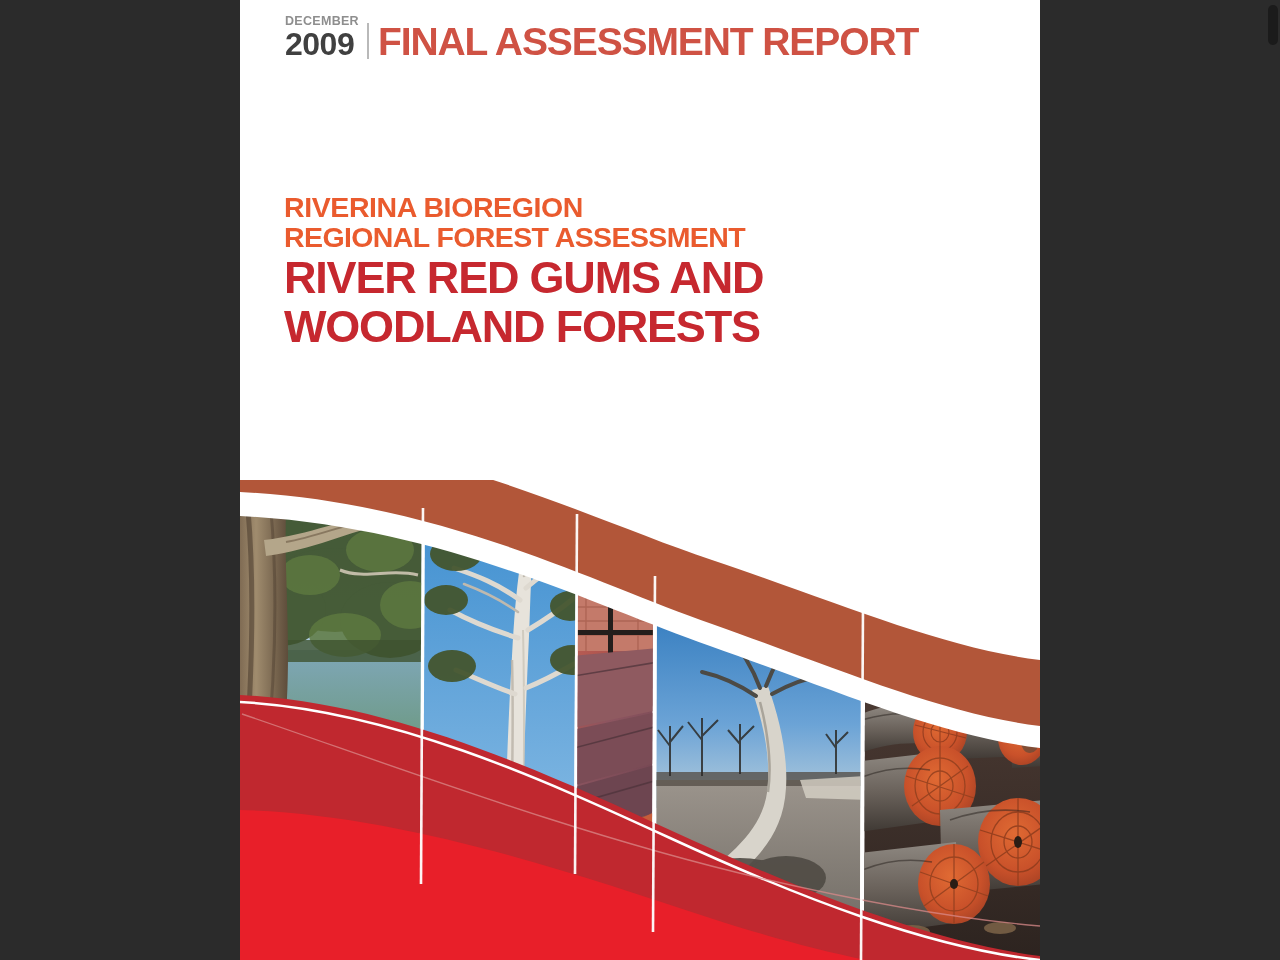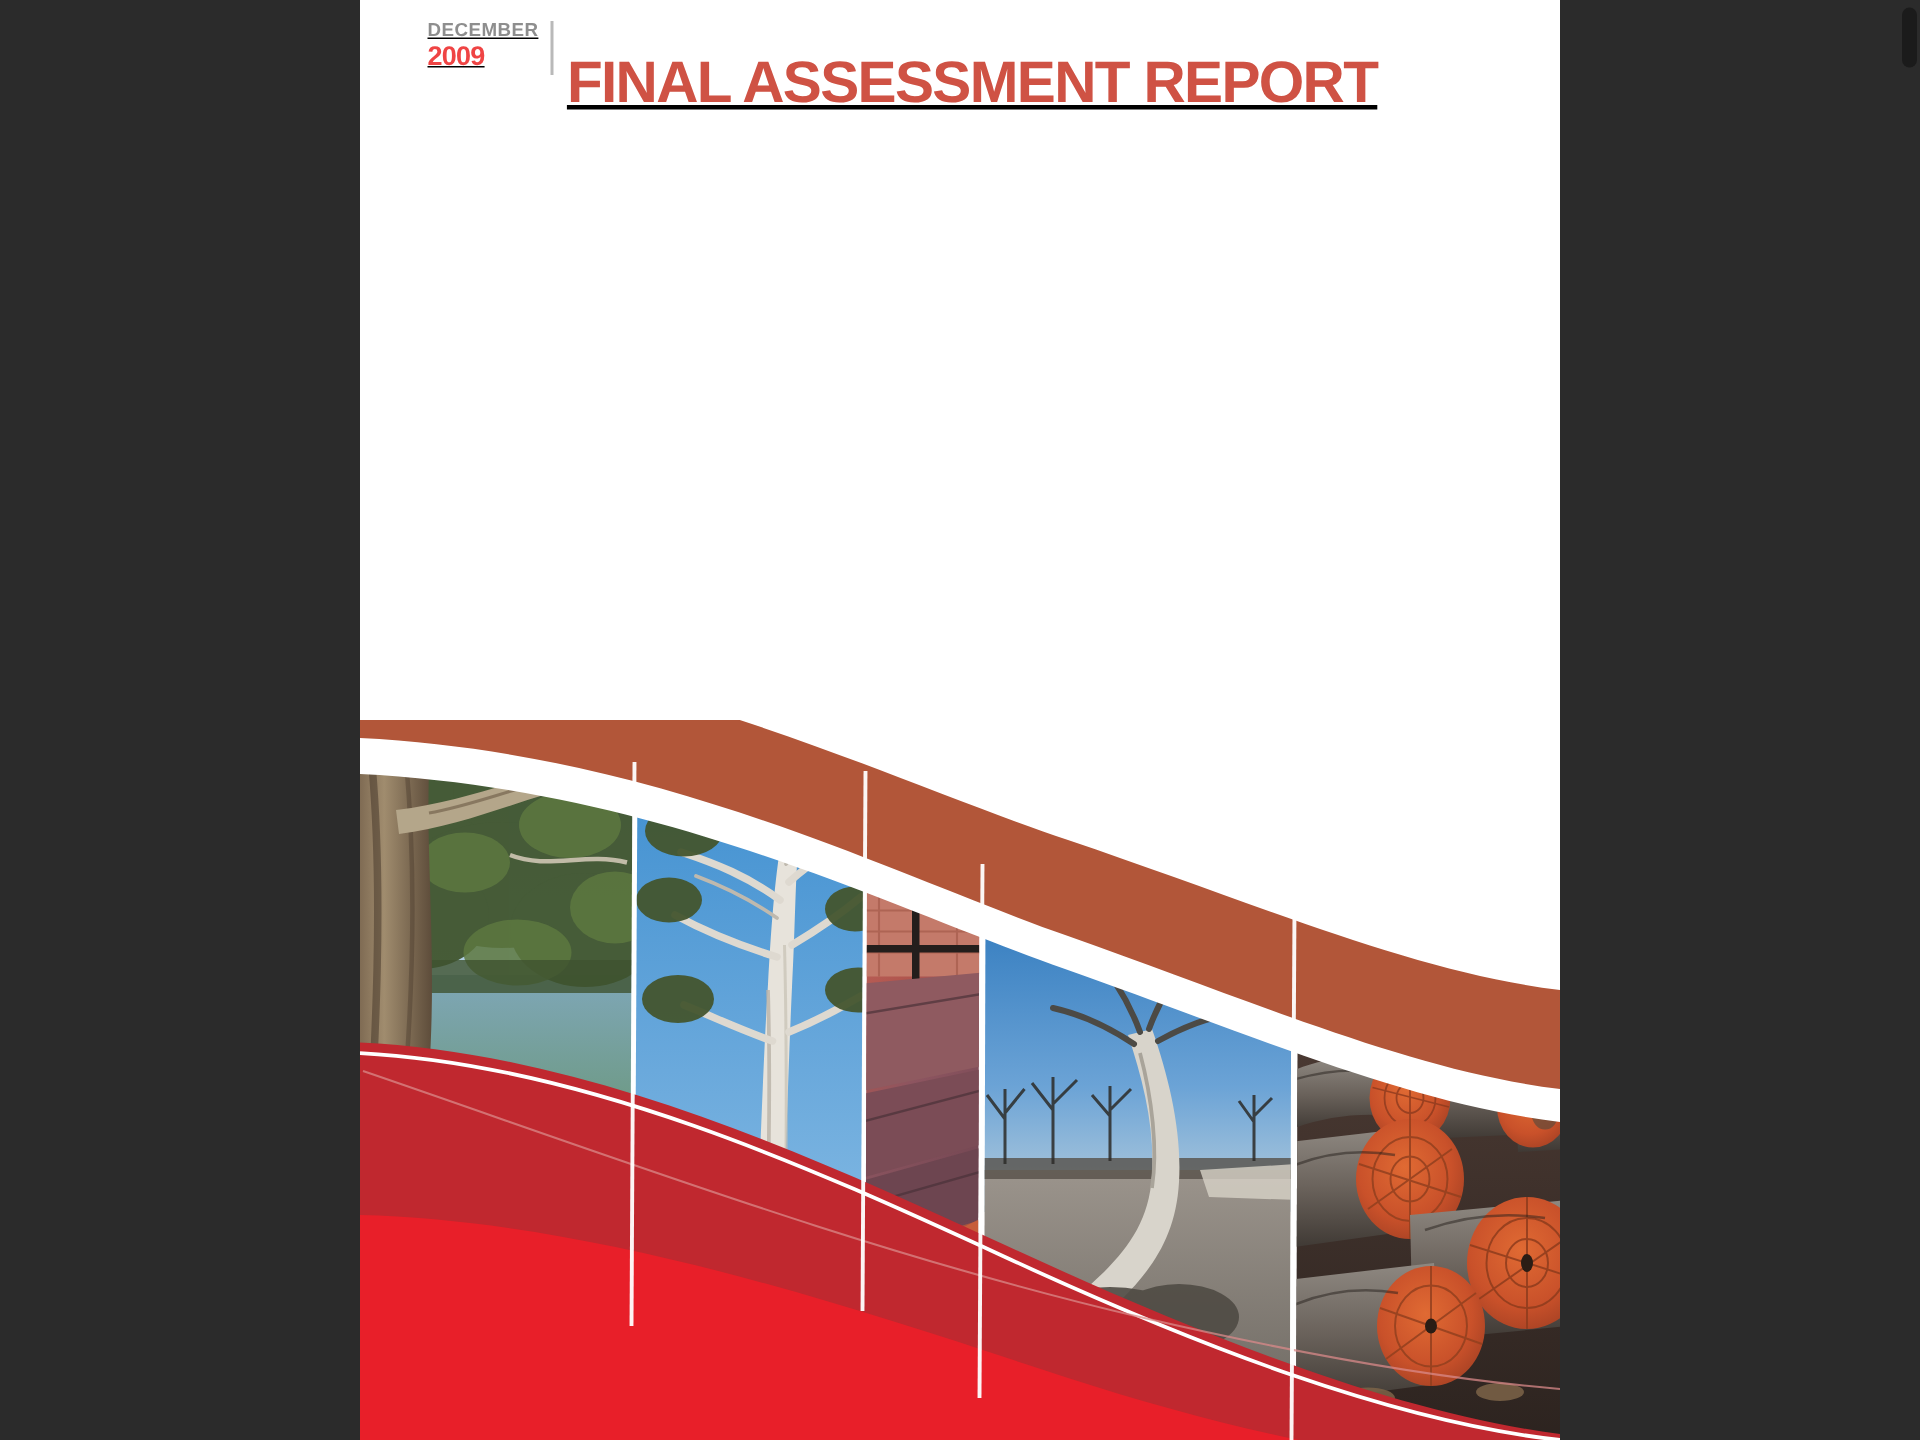--- a/index.html
+++ b/index.html
@@ -29,43 +29,42 @@
     background: #ffffff;
     overflow: hidden;
   }
 
   
   .header-row {
     position: absolute;
     left: 45px;
     top: 14px;
     display: flex;
-    align-items: flex-start;
+    align-items: flex-end;
     height: 48px;
-    text-decoration: underline;
   }
   .date-block {
     display: flex;
     flex-direction: column;
     align-items: flex-start;
     line-height: 1;
     padding-bottom: 2px;
   }
   .date-month {
     font-size: 12.5px;
     font-weight: bold;
     letter-spacing: 0.3px;
     color: #8e8e8e;
     font-family: "Liberation Sans", sans-serif;
   }
   .date-year {
-    font-size: 18px;
+    font-size: 32px;
     font-weight: bold;
     letter-spacing: -0.5px;
-    color: #ef4444;
+    color: #404040;
     margin-top: 1px;
     font-family: "Liberation Sans", sans-serif;
   }
   .header-divider {
     width: 2px;
     height: 36px;
     background: #b9b9b9;
     margin: 0 9px 3px 8px;
   }
   .report-kind {
@@ -166,20 +165,26 @@
 
     <div class="header-row">
       <div class="date-block">
         <span class="date-month">DECEMBER</span>
         <span class="date-year">2009</span>
       </div>
       <div class="header-divider"></div>
       <div class="report-kind">FINAL ASSESSMENT REPORT</div>
     </div>
 
+    <div class="title-block">
+      <div class="eyebrow">RIVERINA BIOREGION</div>
+      <div class="eyebrow second">REGIONAL FOREST ASSESSMENT</div>
+      <div class="maintitle">RIVER RED GUMS AND</div>
+      <div class="maintitle">WOODLAND FORESTS</div>
+    </div>
 
     <div class="logo">
       <svg class="logo-wave" width="122" height="22" viewBox="0 0 122 22">
         <path d="M2 14 C 12 4, 22 4, 33 10 C 44 16, 55 15, 68 11 L 97 11" stroke="#1b9bd8" stroke-width="6" fill="none" stroke-linecap="round"></path>
         <circle cx="110" cy="11" r="7" fill="#1b9bd8"></circle>
       </svg>
       <div class="logo-natural">natural</div>
       <div class="logo-resources">resources</div>
       <div class="logo-commission">commission</div>
     </div>

